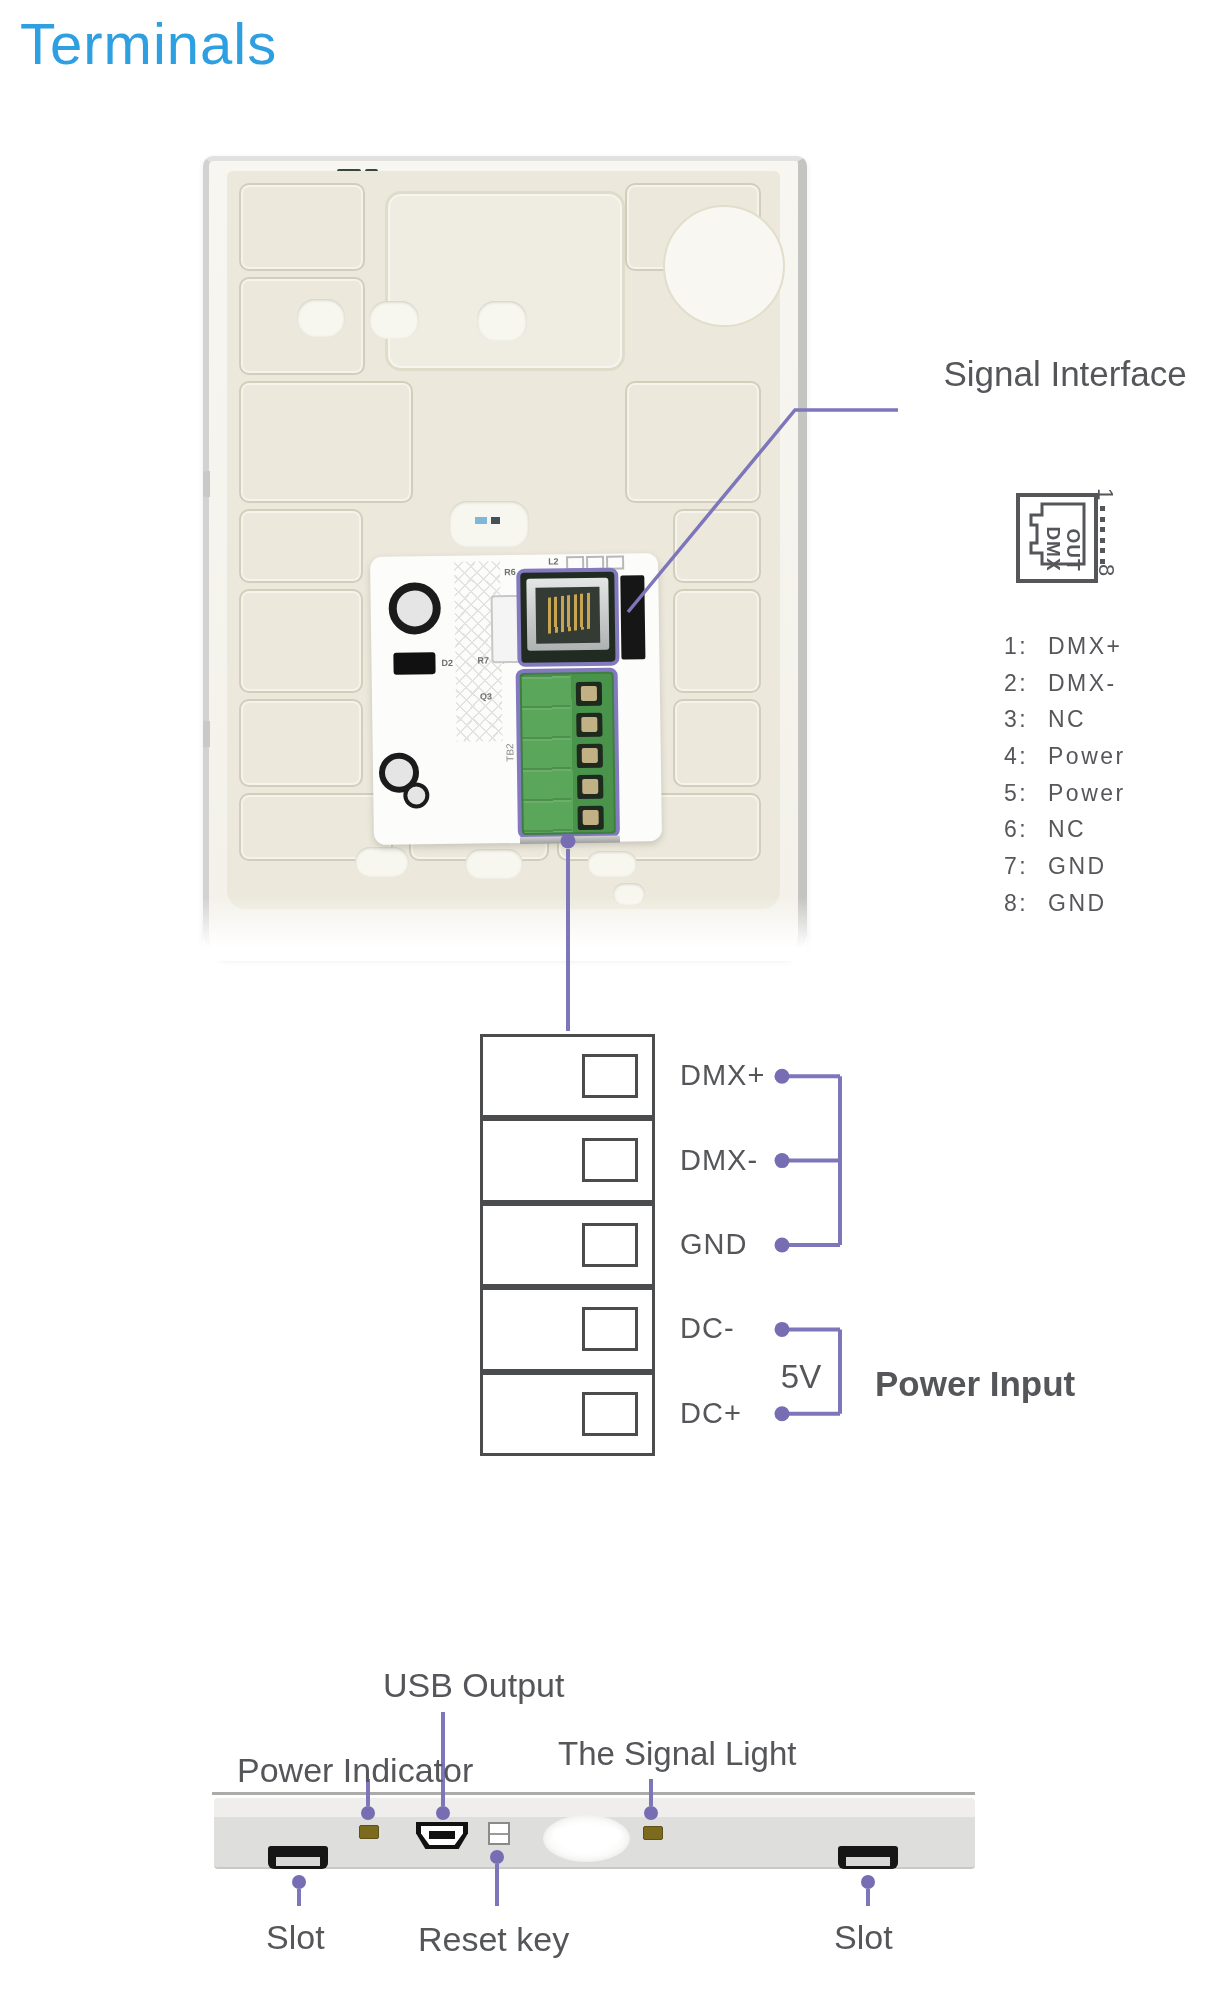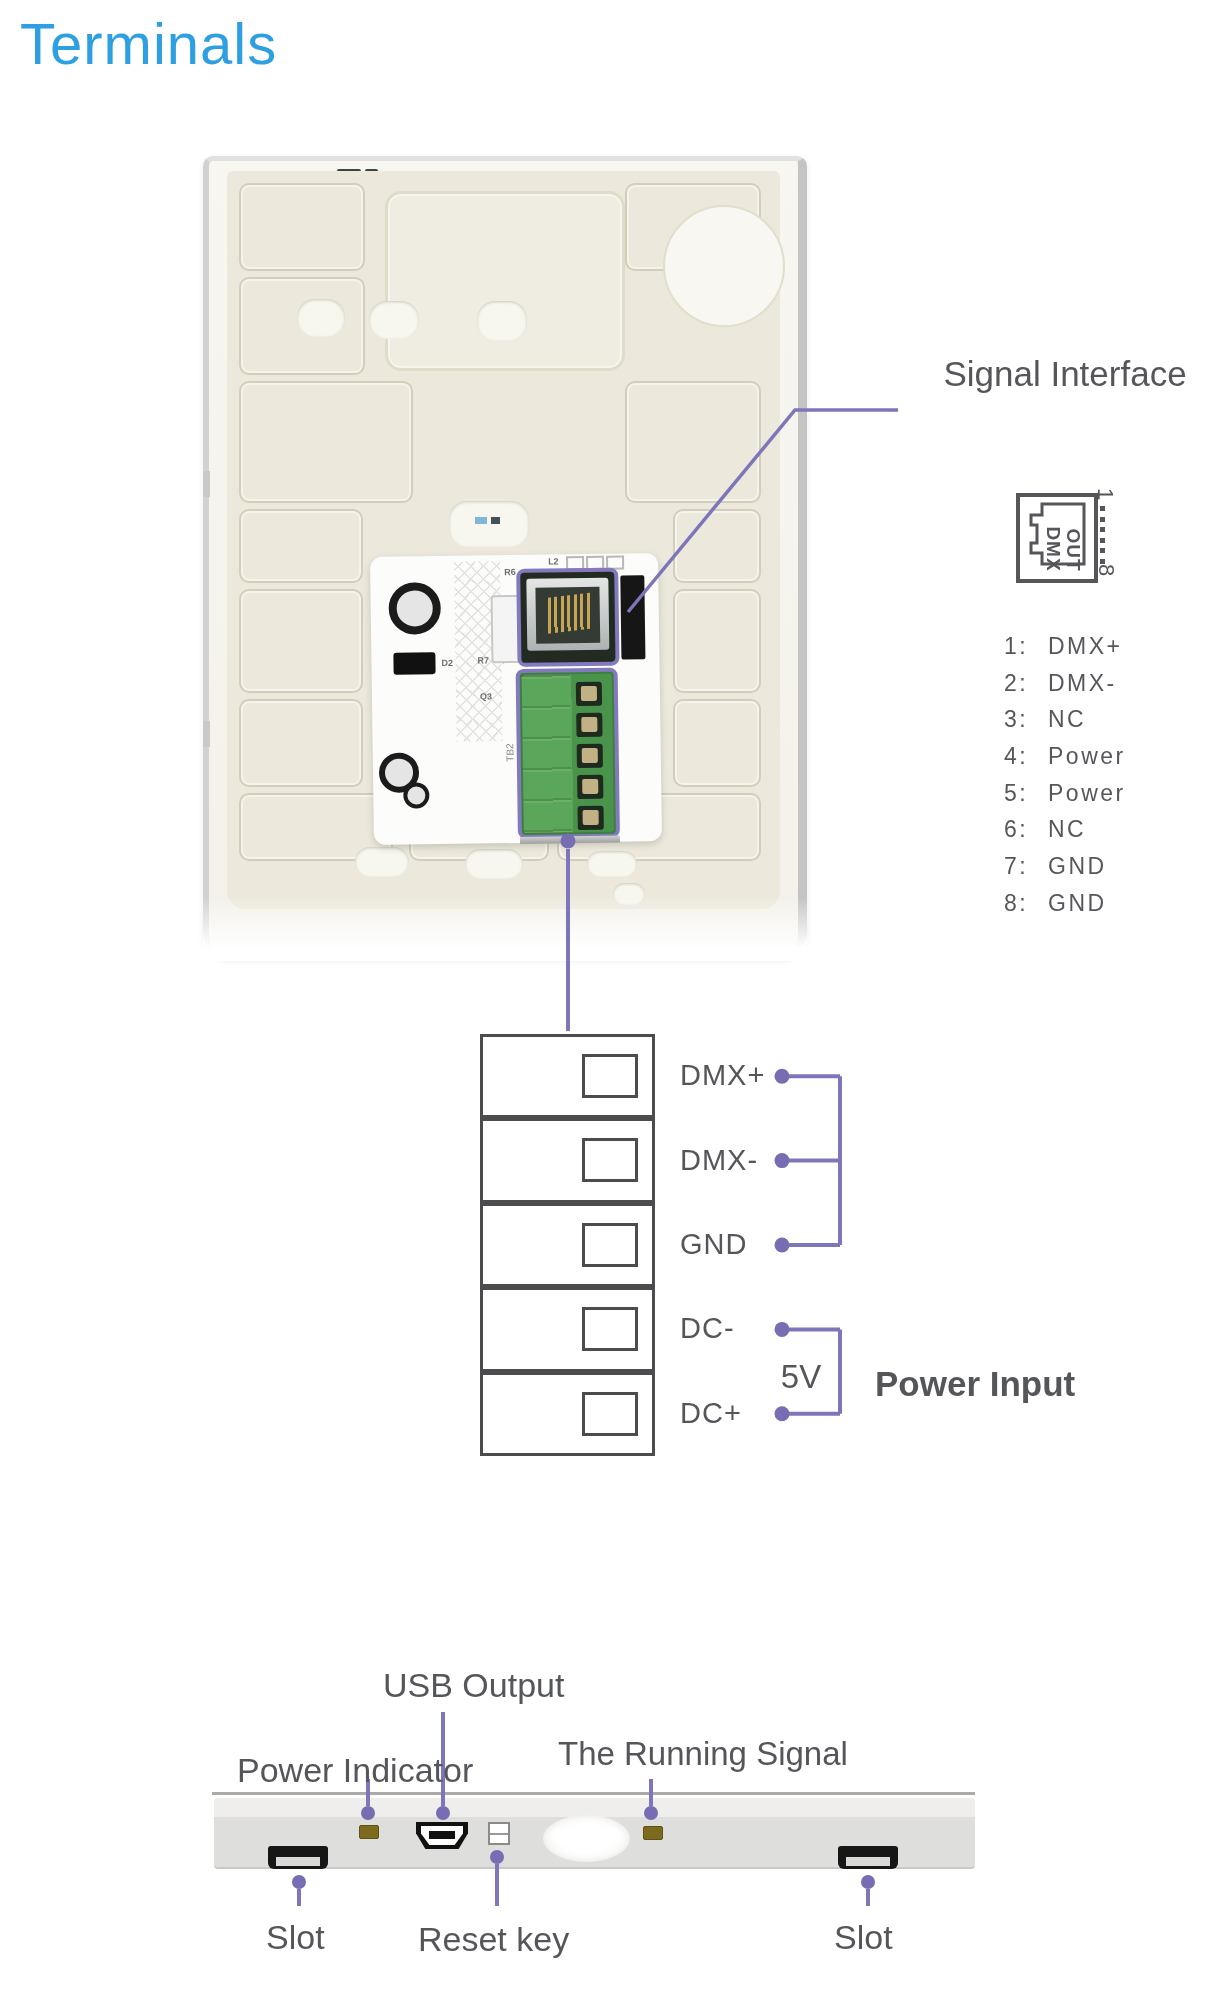--- a/index.html
+++ b/index.html
@@ -285,21 +285,21 @@
     <div class="abs t-label lbl-layer" style="top: 1396.8px;">DC+</div>
   </div>
 
 <div class="abs grp1-label big-label lbl-layer">
 </div>
 <div class="abs v5-label lbl-layer">5V</div>
 <div class="abs grp2-label big-label lbl-layer">Power Input</div>
 
 <div class="abs bot-label lbl-layer" style="left:383px;top:1666px;">USB Output</div>
 <div class="abs bot-label lbl-layer" style="left:237px;top:1735px;margin-top:16px;">Power Indicator</div>
-<div class="abs bot-label lbl-layer" style="left:558px;top:1735px;font-size:33px;">The Running Signal</div>
+<div class="abs bot-label lbl-layer" style="left:558px;top:1735px;font-size:33px;">The Signal Light</div>
 
 <div class="abs bar-topline"></div>
 <div class="abs bar">
   <div class="slot-notch" style="left:54px;">
       <i></i>
     </div>
   <div class="slot-notch" style="left:624px;">
       <i></i>
     </div>
   <div class="led" style="left:145px;top:27px;"></div>

